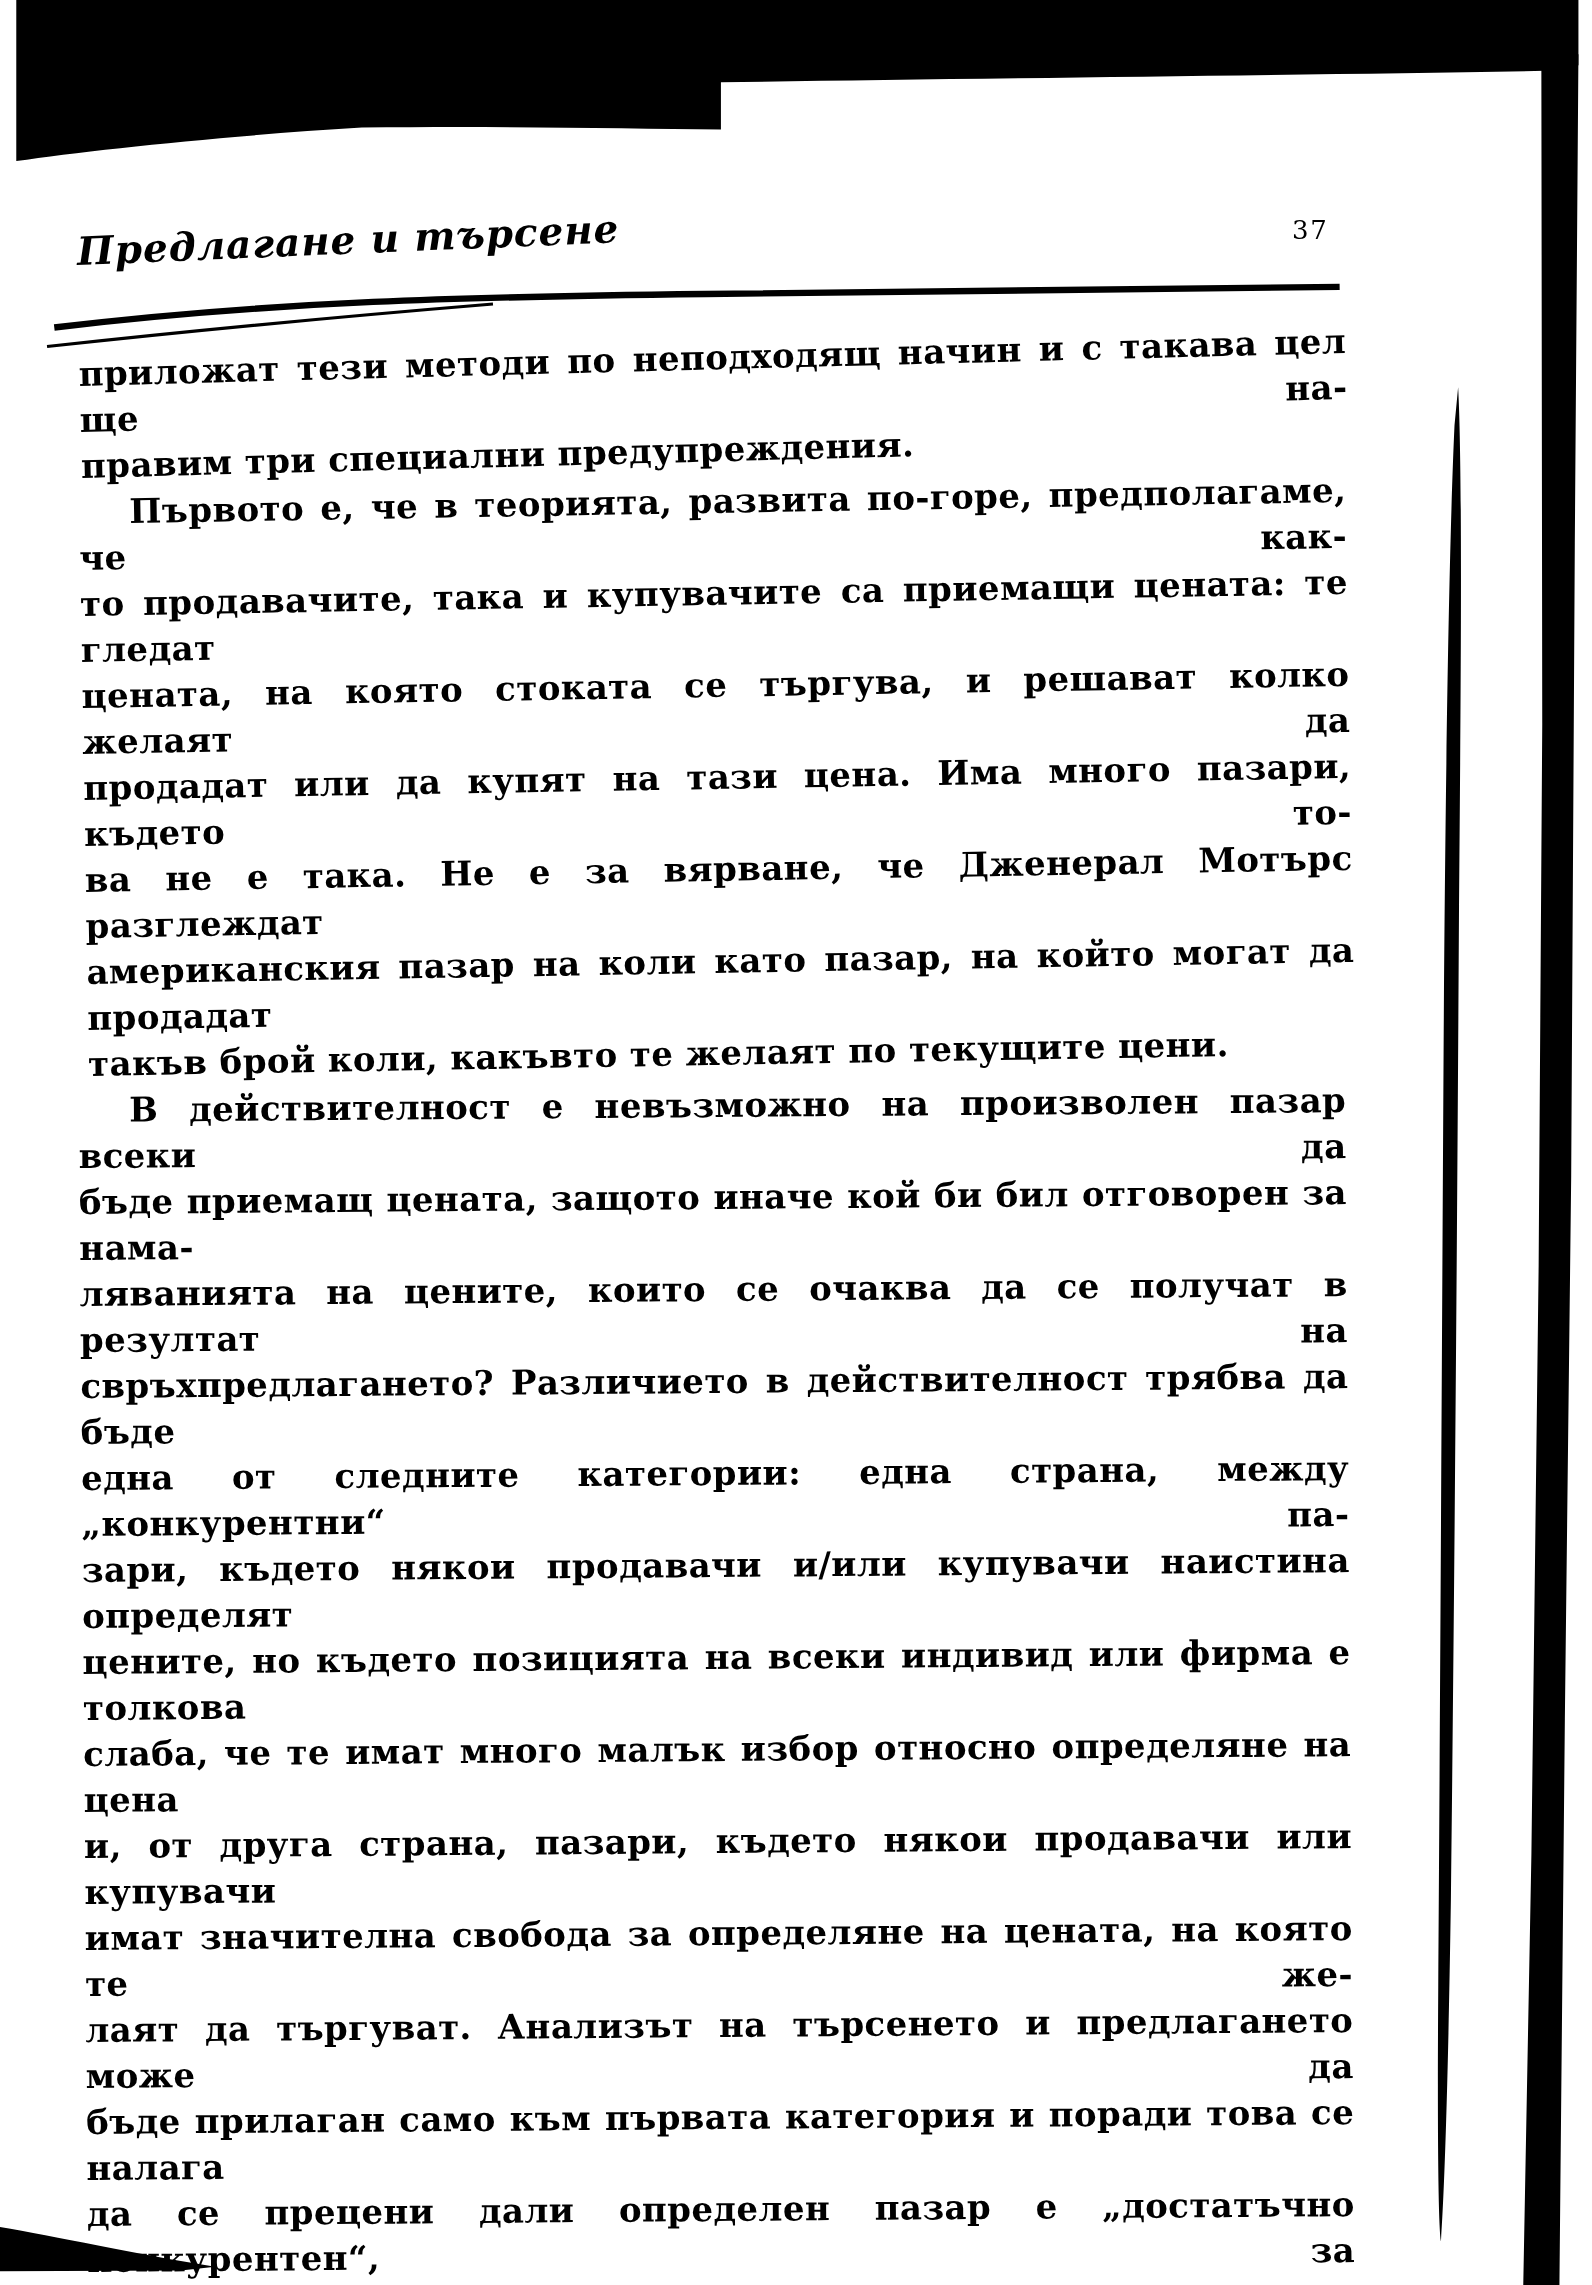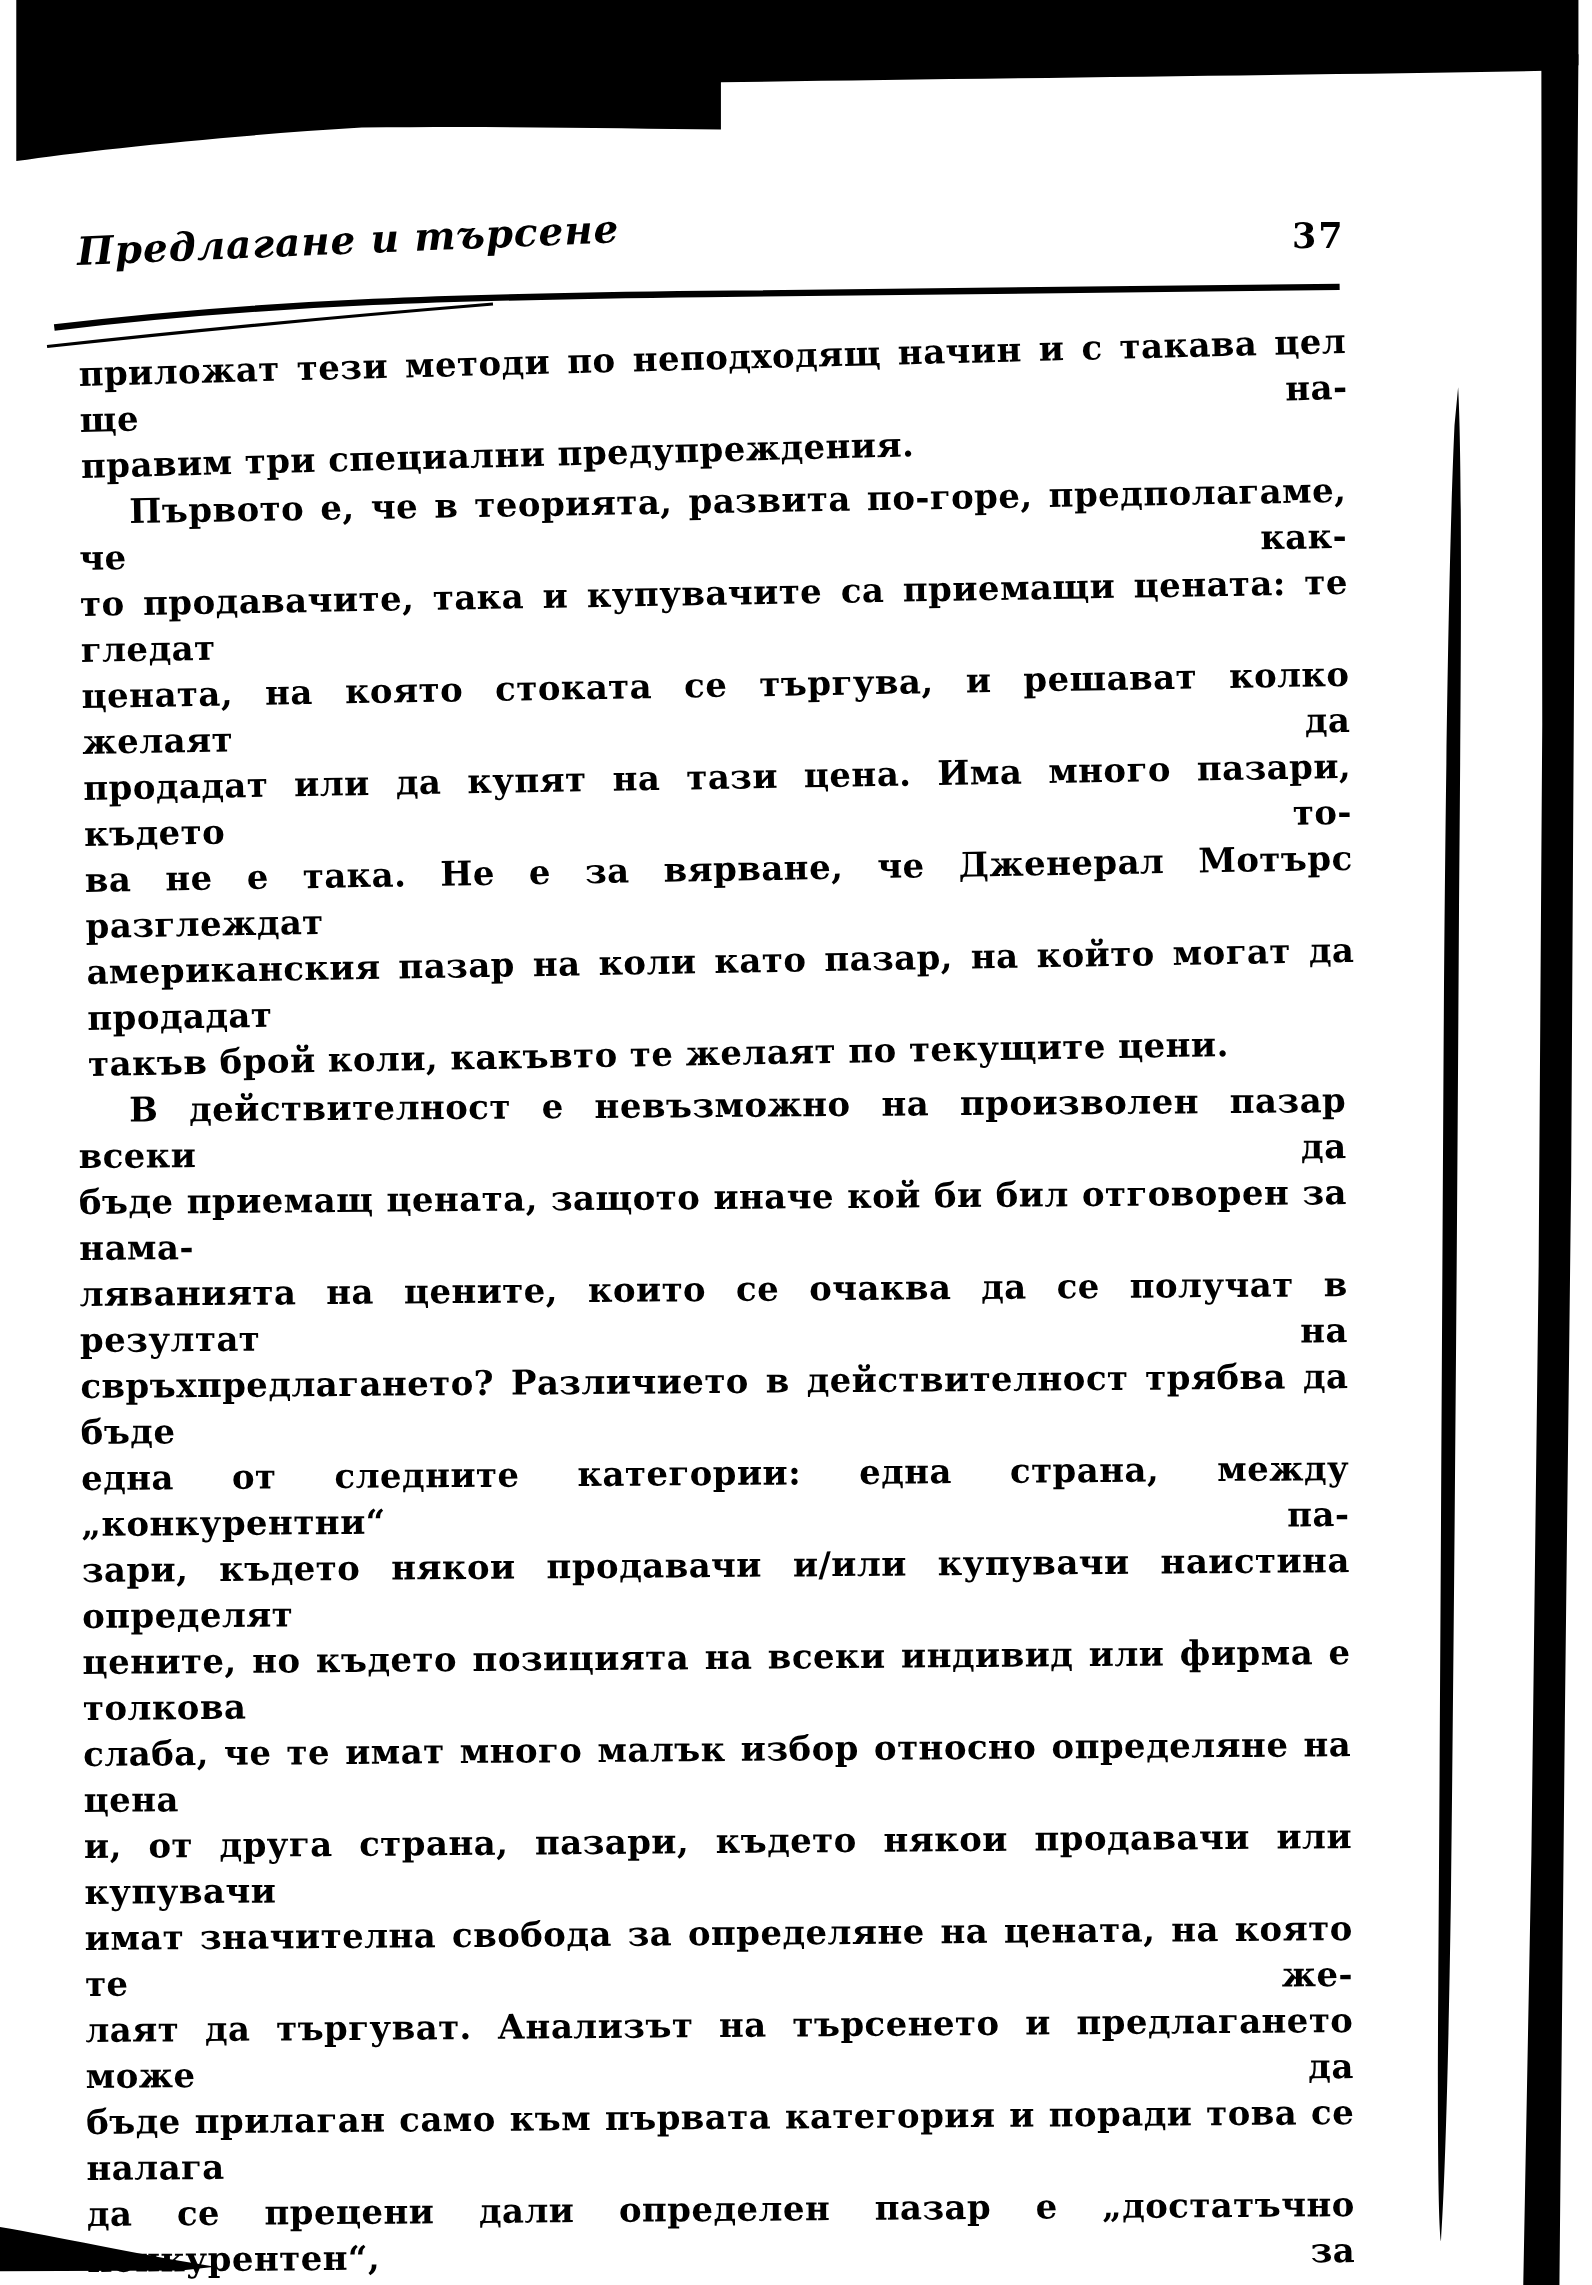--- a/index.html
+++ b/index.html
@@ -8,21 +8,21 @@
     font-family:"DejaVu Serif","Liberation Serif",serif;color:#000;
   }
   .page{position:absolute;inset:0;}
   .artifacts{position:absolute;top:0;left:0;width:1592px;height:2285px;pointer-events:none;}
   .running-head-title{
     position:absolute;left:78px;top:228px;
     font-size:39px;font-weight:bold;font-style:italic;letter-spacing:0.9px;
     transform:rotate(-2.4deg);transform-origin:left bottom;white-space:nowrap;
   }
   .page-number{
-    position:absolute;left:1292px;top:215px;font-size:35px;font-weight:bold;letter-spacing:1.8px;
+    position:absolute;left:1292px;top:215px;font-size:26px;font-weight:normal;letter-spacing:1.8px;
   }
   .body-text{
     position:absolute;left:78px;top:351px;width:1268px;
   }
   .para{margin:0;transform-origin:left top;}
   .para:nth-child(1){transform:rotate(-1.5deg);}
   .para:nth-child(2){transform:rotate(-1.0deg);}
   .para:nth-child(3){transform:rotate(-0.45deg);}
   .para:nth-child(4){transform:rotate(-0.25deg);}
   .para:nth-child(5){transform:rotate(-0.55deg);}

